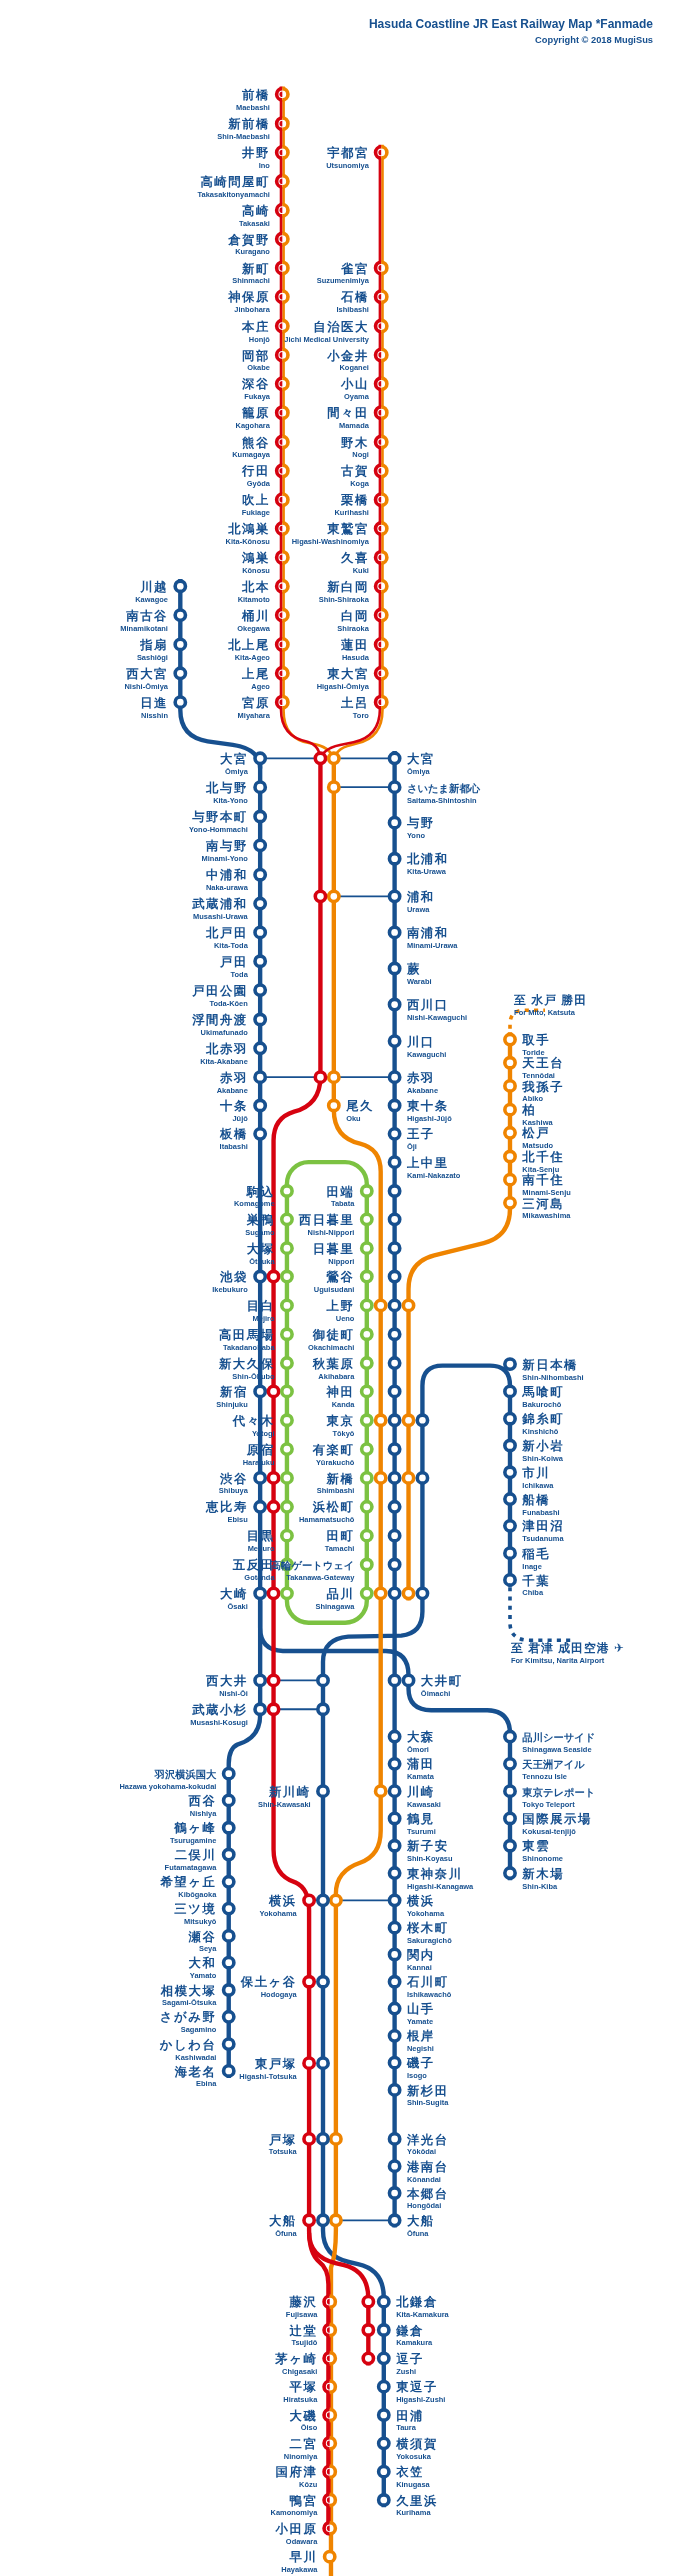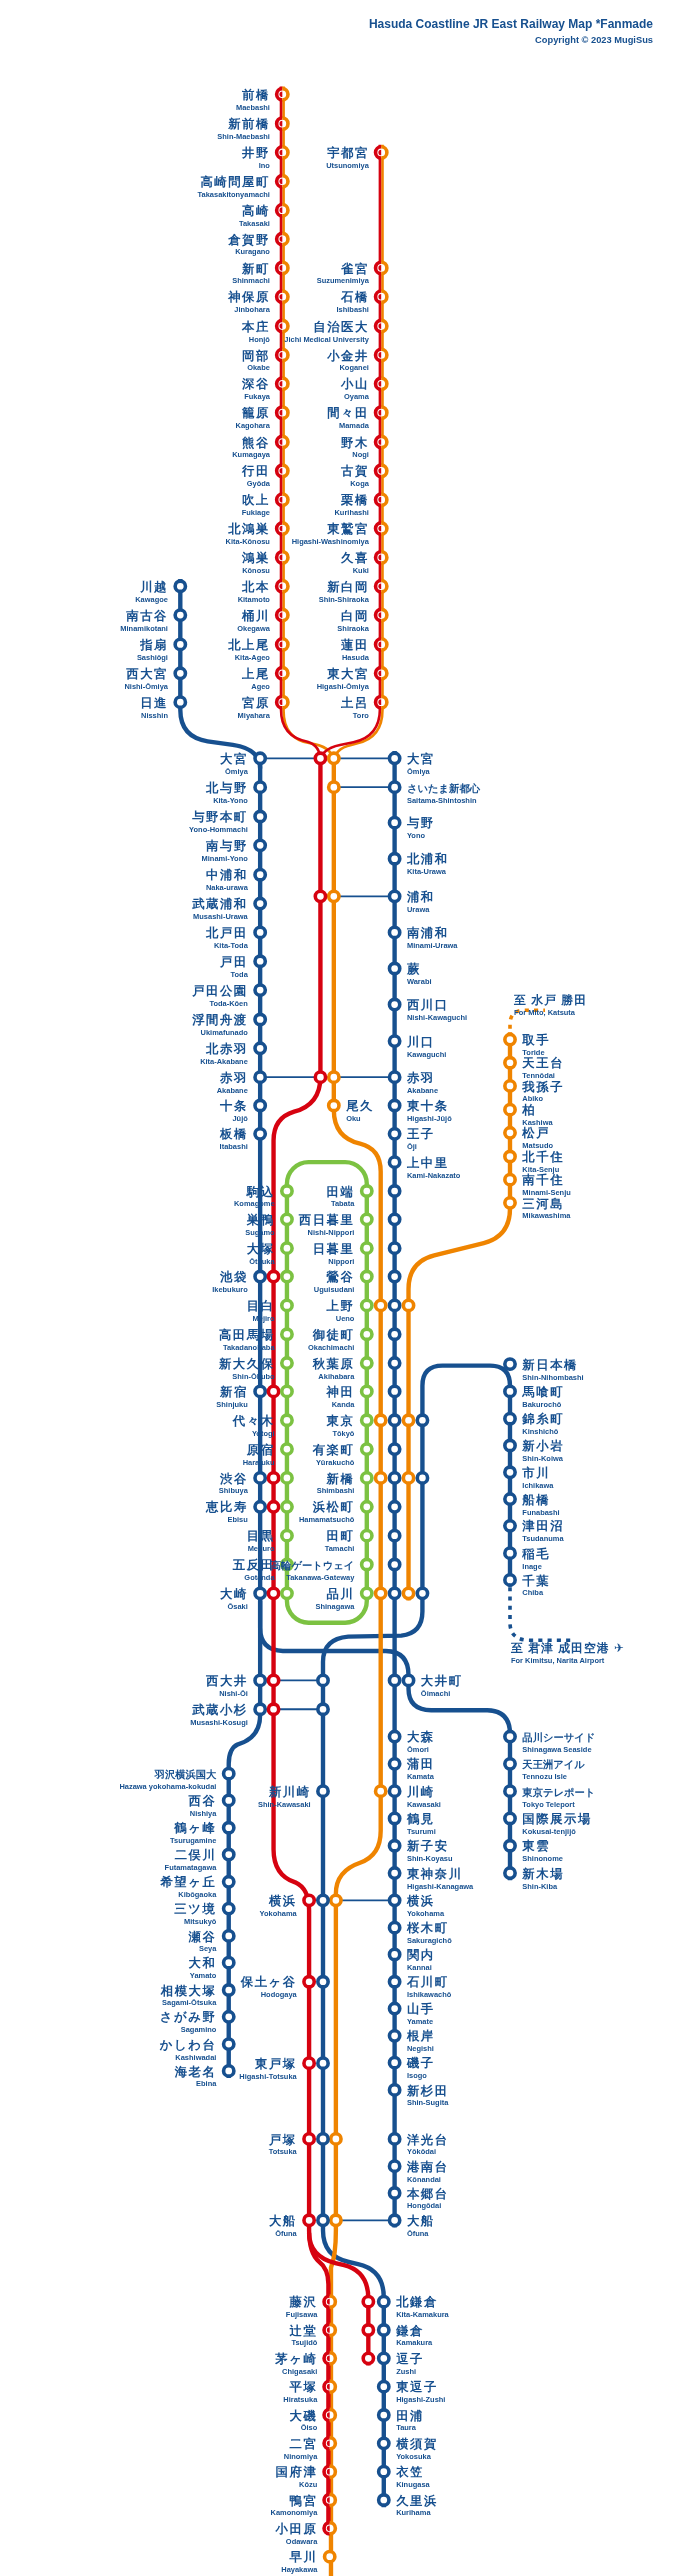--- a/index.html
+++ b/index.html
@@ -828,15 +828,15 @@
     <text x="792" y="5519" text-anchor="start" fill="#17508F" font-size="24" font-weight="bold" letter-spacing="3">伊東</text>
     <text x="792" y="5540" text-anchor="start" fill="#17508F" font-size="14.5" font-weight="bold">Itō</text>
     <text x="998" y="1948" fill="#17508F" font-size="23" font-weight="bold" letter-spacing="2">至 水戸 勝田</text>
     <text x="998" y="1970" fill="#17508F" font-size="14.5" font-weight="bold">For Mito, Katsuta</text>
     <text x="992" y="3206" fill="#17508F" font-size="23" font-weight="bold" letter-spacing="2">至 君津 成田空港 ✈</text>
     <text x="992" y="3228" fill="#17508F" font-size="14.5" font-weight="bold">For Kimitsu, Narita Airport</text>
   </svg>
 
 <div class="hdr">
   <div class="t2">Hasuda Coastline JR East Railway Map *Fanmade</div>
-  <div class="t3">Copyright © 2023 MugiSus</div>
+  <div class="t3">Copyright © 2018 MugiSus</div>
 </div>
 
 
 </body></html>

